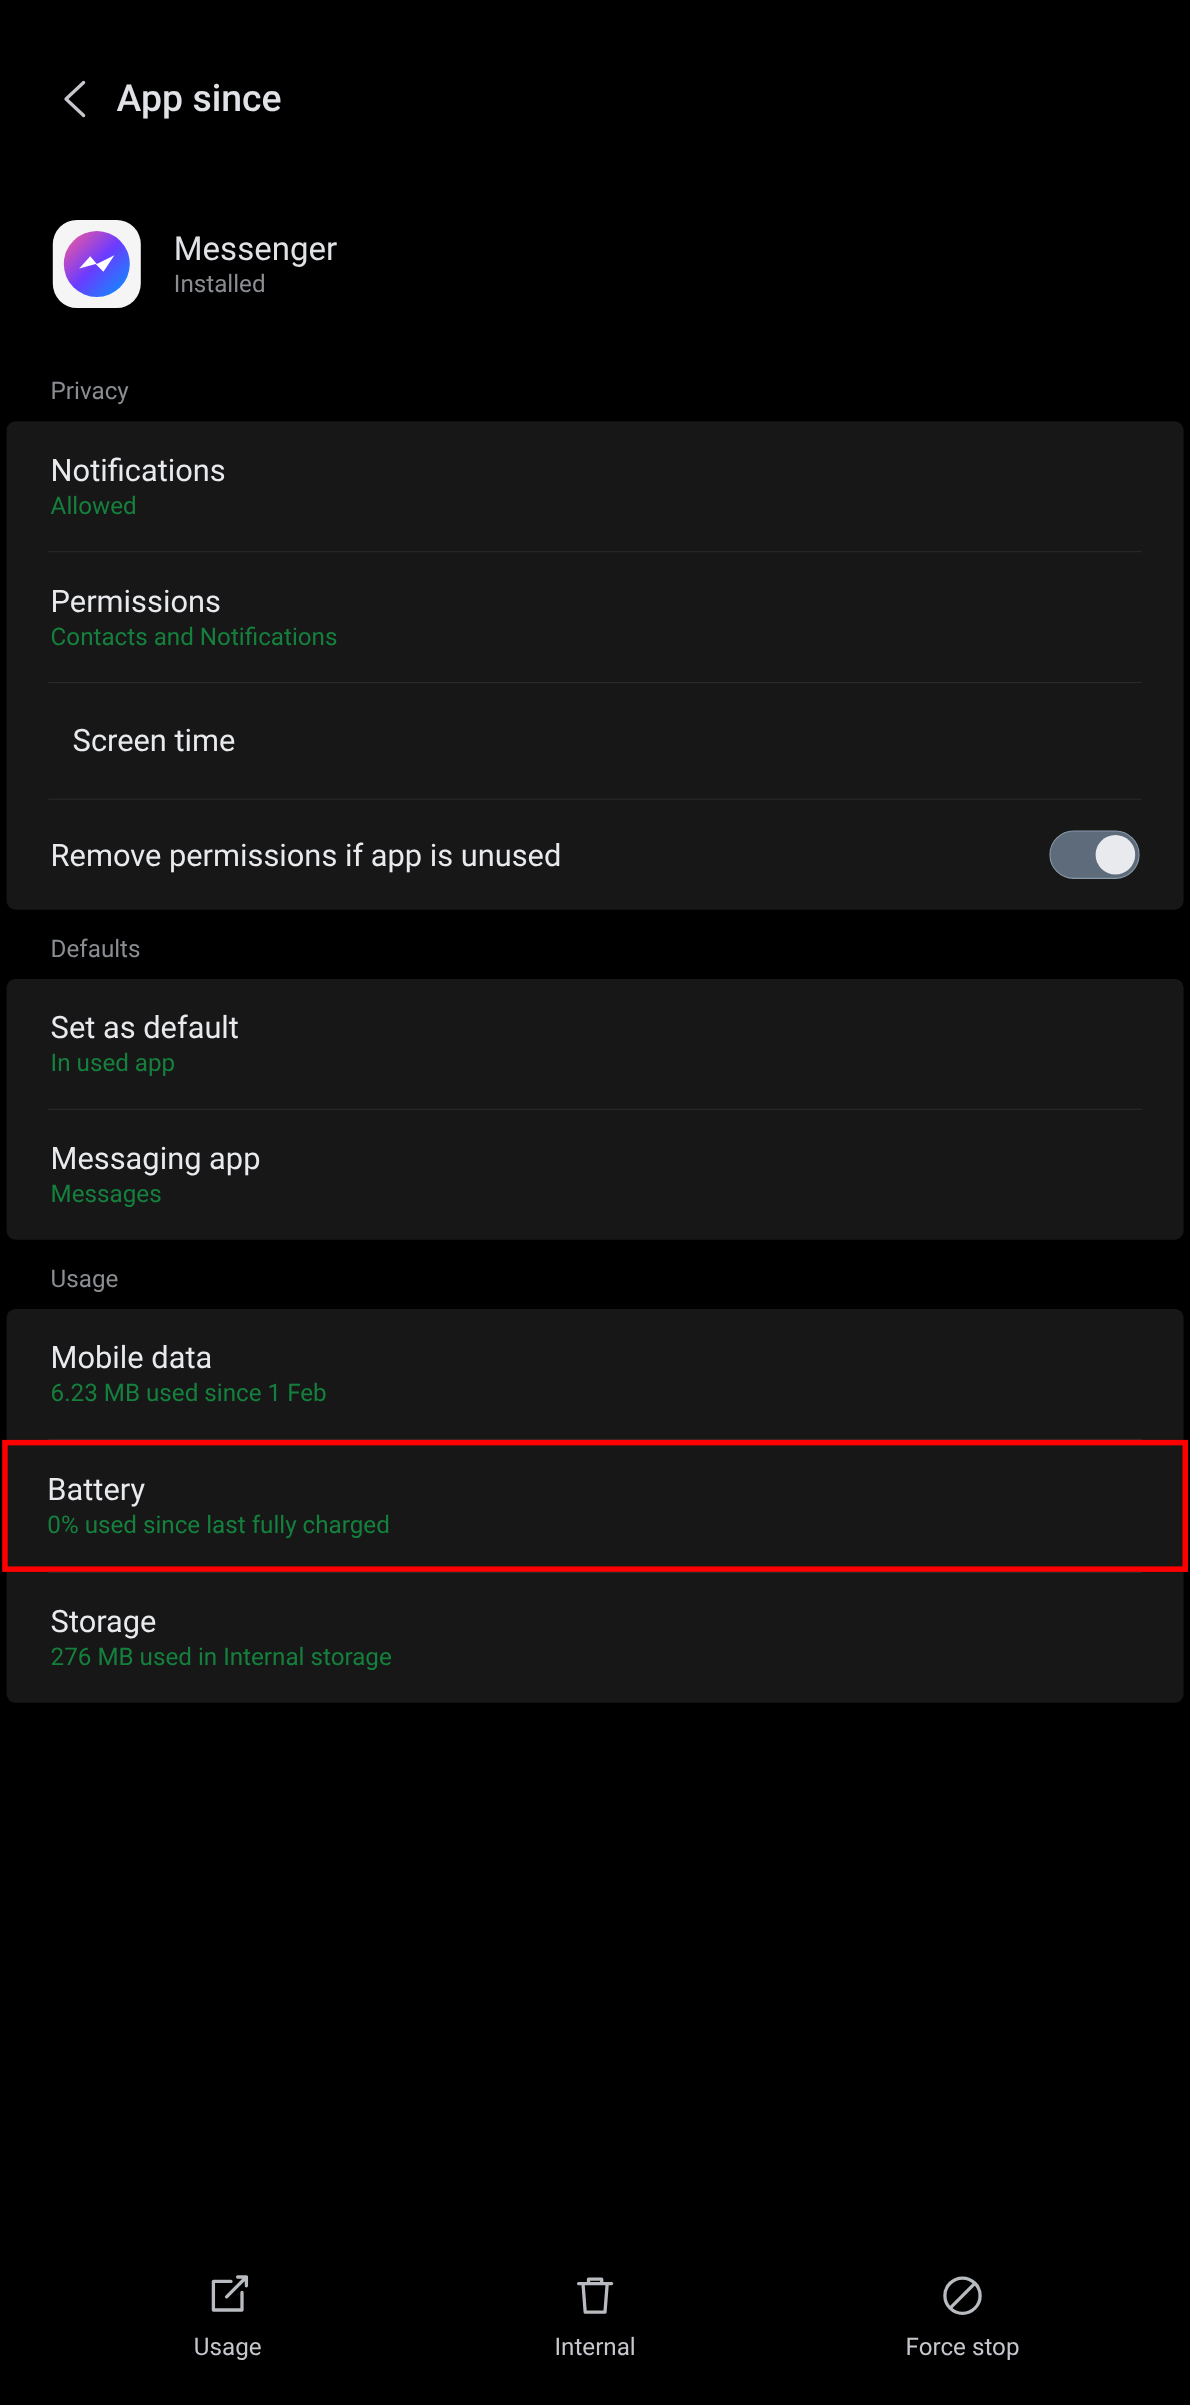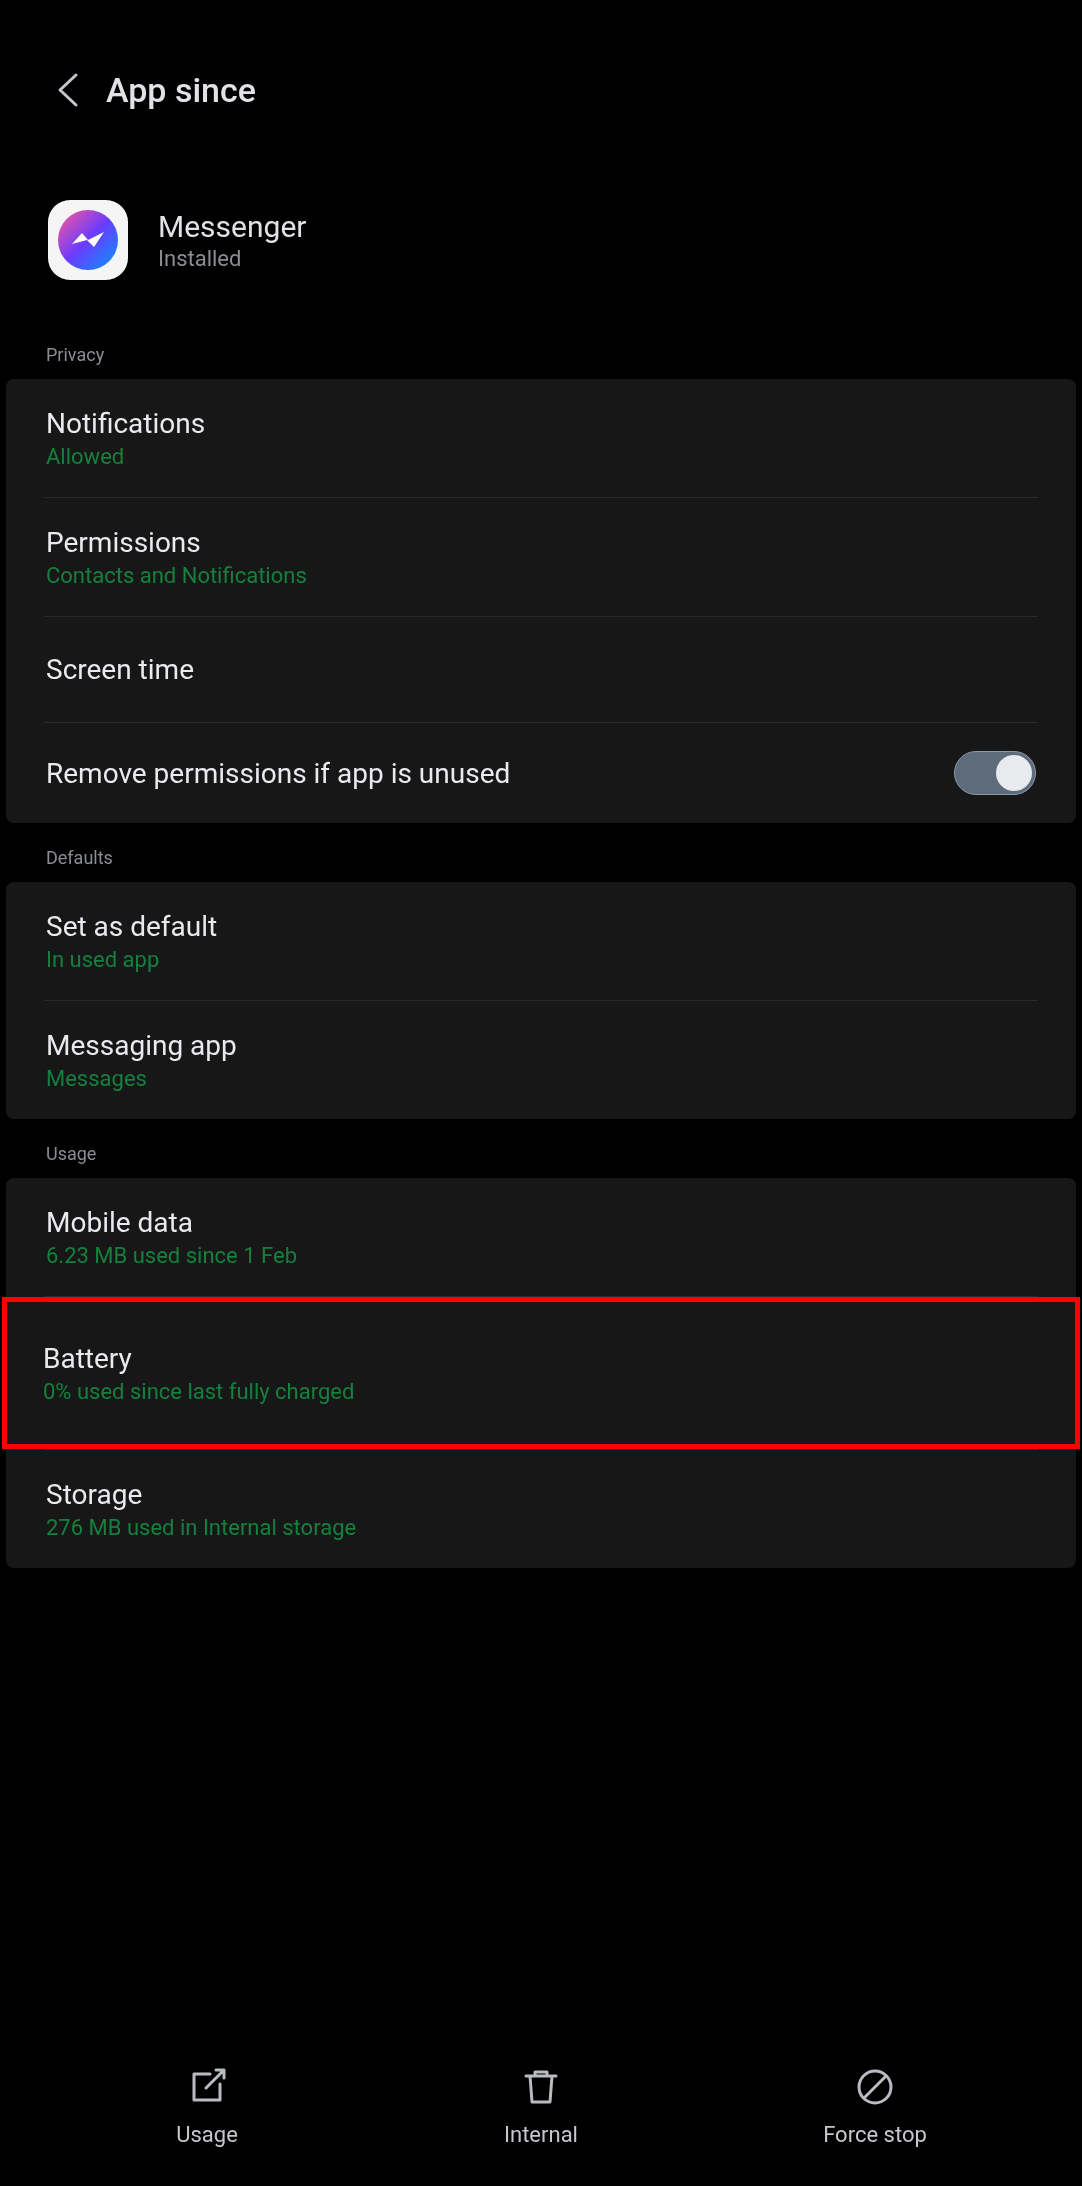--- a/index.html
+++ b/index.html
@@ -64,21 +64,21 @@
       font-size: 30px;
       font-weight: 400;
       color: #e0e2e6;
       margin-bottom: 2px;
     }
     .app-status {
       font-size: 22px;
       color: #8a8d92;
     }
     .section-label {
-      font-size: 18px;
+      font-size: 22px;
       color: #8a8d92;
       padding: 24px 46px 14px 46px;
     }
     .card {
       background: #171717;
       border-radius: 8px;
       margin: 0 6px;
     }
     .row {
       padding: 28px 40px;
@@ -120,21 +120,21 @@
       width: 36px;
       height: 36px;
       border-radius: 50%;
       background: #e8eaee;
       position: absolute;
       right: 3px;
       top: 3px;
     }
     .highlight-box {
       border: 5px solid #ff0000;
-      padding: 40px 36px;
+      padding: 24px 36px;
       margin: 0 -4px;
     }
     .bottom-bar {
       position: absolute;
       bottom: 0;
       left: 0;
       right: 0;
       height: 160px;
       background: #000000;
       display: flex;
@@ -193,21 +193,21 @@
     </div>
   </div>
   <div class="divider"></div>
   <div class="row">
     <div class="row-content">
       <div class="row-title">Permissions</div>
       <div class="row-subtitle">Contacts and Notifications</div>
     </div>
   </div>
   <div class="divider"></div>
-  <div class="row" style="padding:36px 40px">
+  <div class="row" style="padding:36px 60px">
     <div class="row-content">
       <div class="row-title no-sub">Screen time</div>
     </div>
   </div>
   <div class="divider"></div>
   <div class="row">
     <div class="row-content">
       <div class="row-title no-sub">Remove permissions if app is unused</div>
     </div>
     <div class="toggle">

